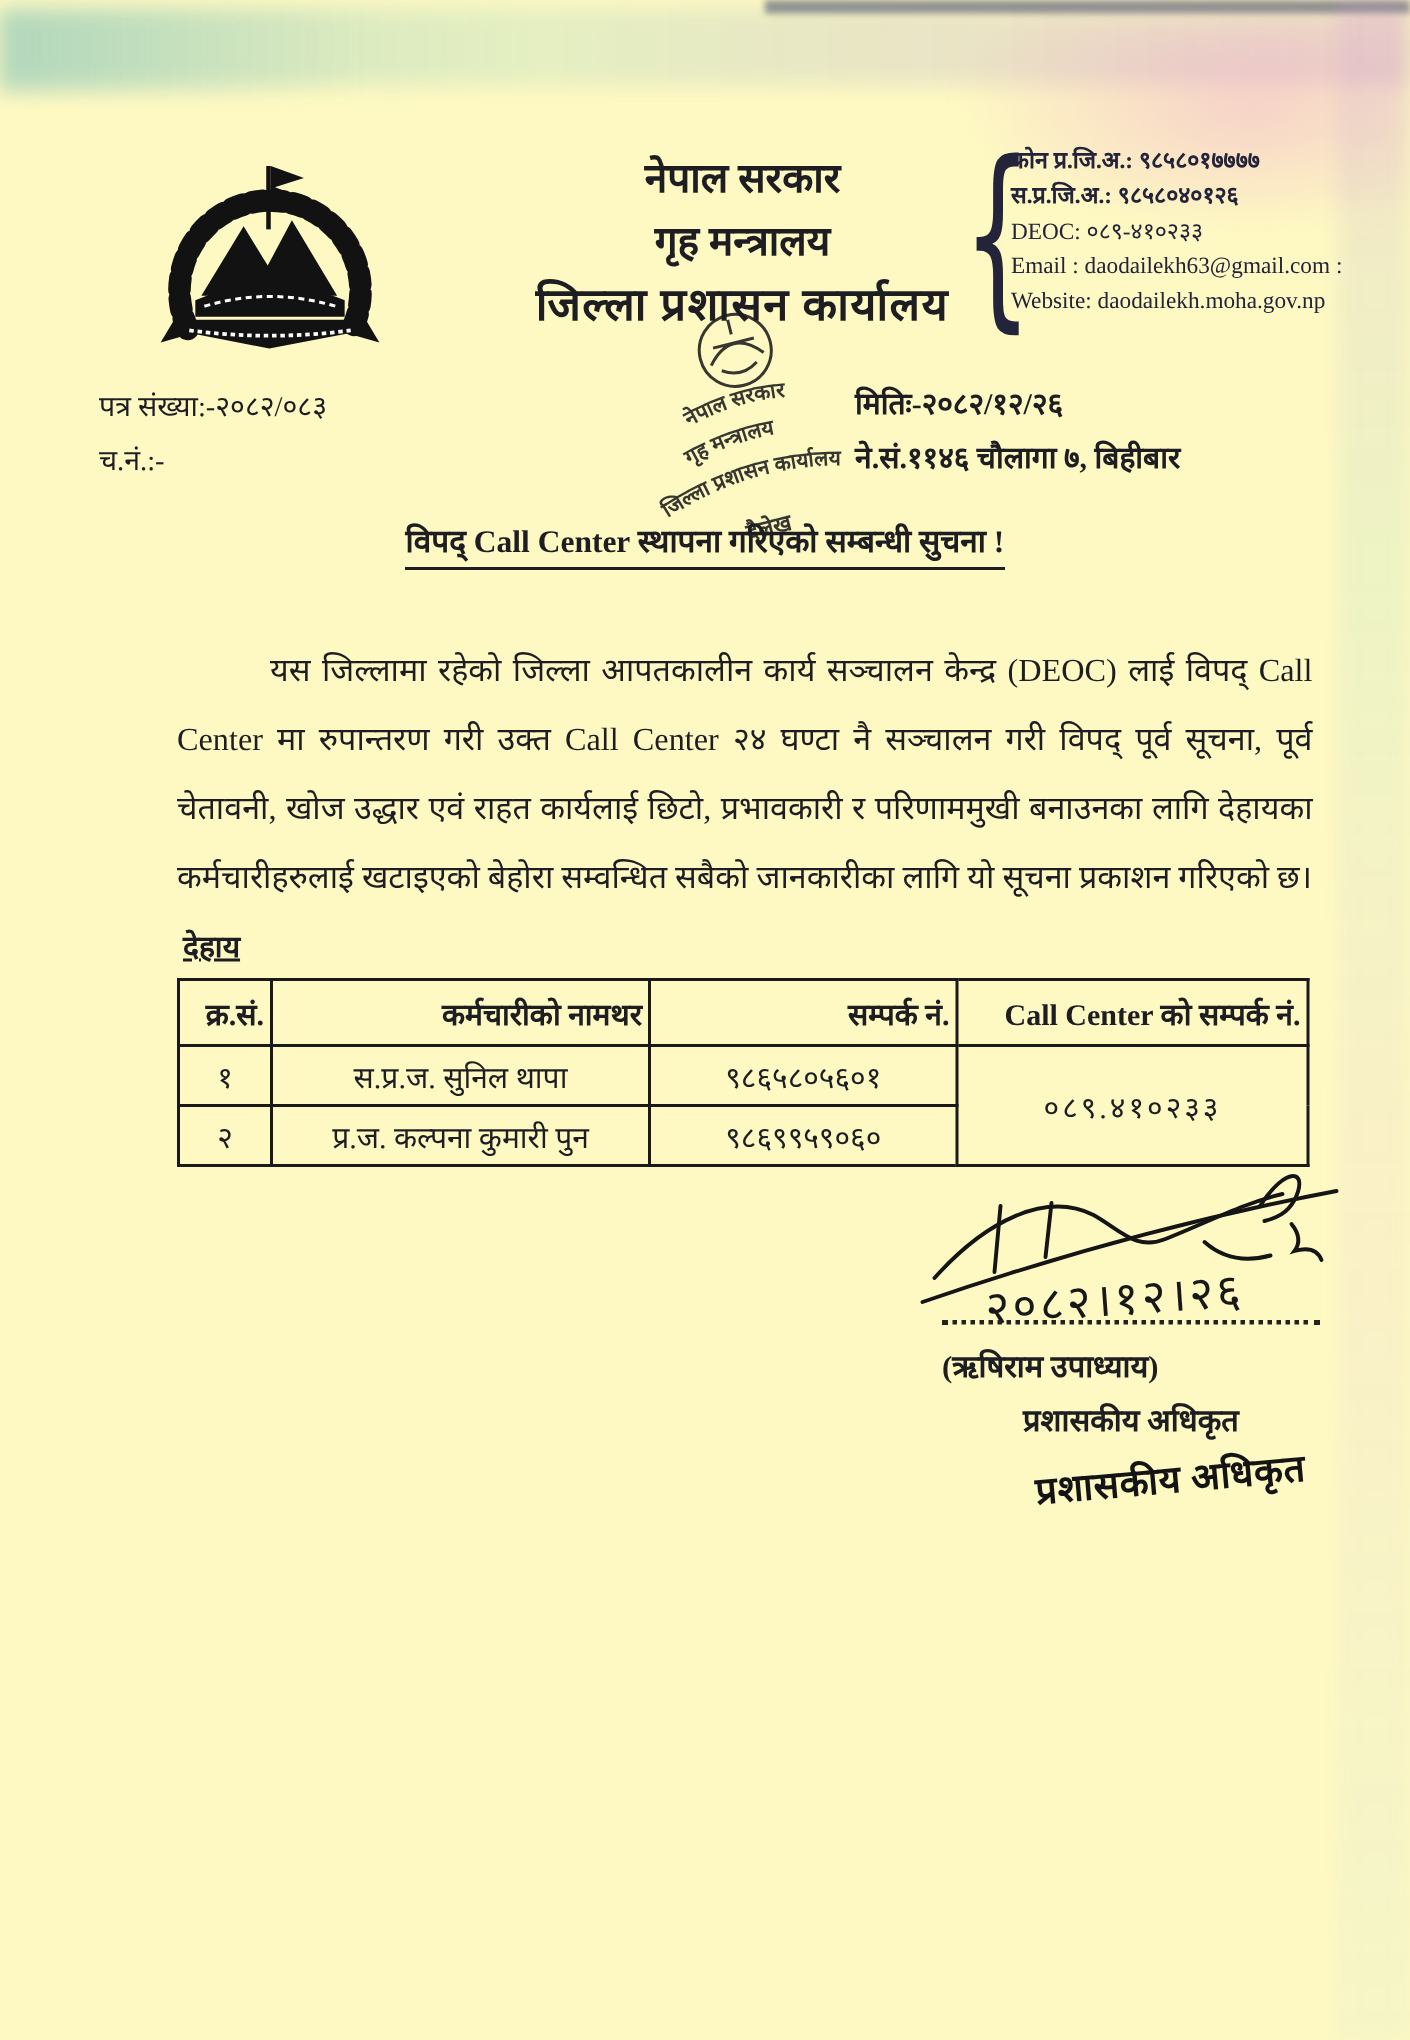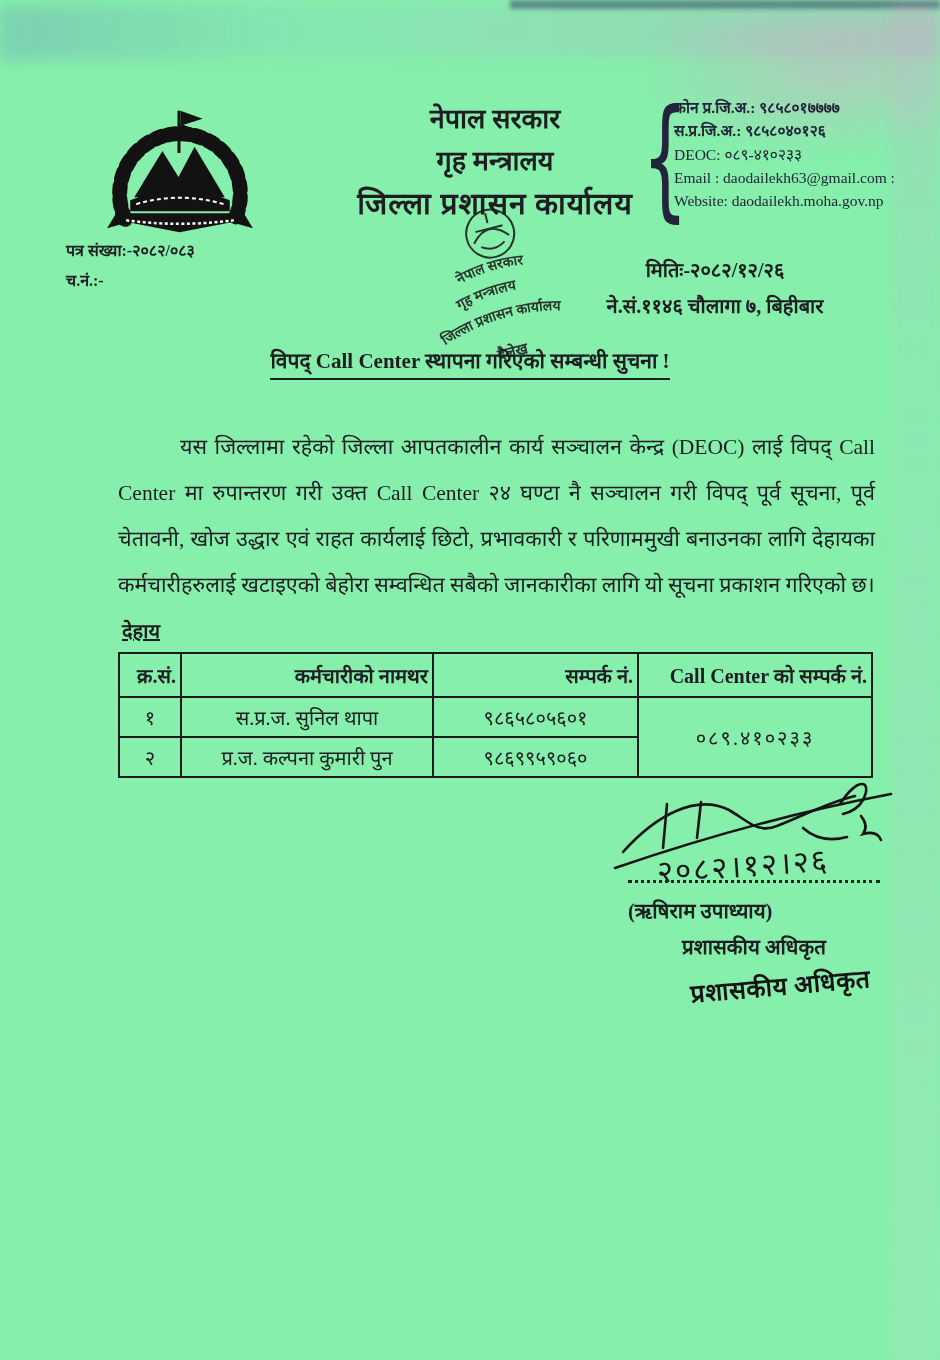--- a/index.html
+++ b/index.html
@@ -1,20 +1,20 @@
 <!DOCTYPE html>
 <html><head>
 <meta charset="utf-8">
 <style>
   html,body{margin:0;padding:0;background:#e8e8e8;}
   .page{
     position:relative;
     width:940px;height:1360px;
     margin:0 auto;
-    background:#86efac;
+    background:#fef9c3;
     overflow:hidden;
     font-family:"Liberation Serif","DejaVu Sans",serif;
     color:#1d1d22;
   }
   
   .tint{position:absolute;pointer-events:none;}
   .tint-top-dark{top:0;right:0;width:430px;height:9px;background:rgba(45,55,95,.5);filter:blur(2px);}
   .tint-top-band{top:5px;left:0;width:100%;height:52px;
     background:linear-gradient(90deg,rgba(110,185,180,.35),rgba(140,205,190,.22) 38%,rgba(175,165,205,.25) 68%,rgba(200,150,200,.3));
     filter:blur(7px);}
@@ -35,22 +35,22 @@
   .head-center .min{font-size:27px;font-weight:bold;margin-bottom:14px;}
   .head-center .off{font-size:30px;font-weight:bold;letter-spacing:1px;}
 
   .contact{position:absolute;left:648px;top:96px;width:275px;}
   .contact .brace{position:absolute;left:-6px;top:-16px;font-size:132px;font-weight:normal;
     transform:scaleX(.55);transform-origin:left center;color:#23233a;font-family:"DejaVu Sans",sans-serif;}
   .contact .lines{margin-left:26px;font-size:15.5px;line-height:1.5;color:#23233a;font-weight:bold;}
   .contact .lines .latin{font-weight:normal;font-family:"Liberation Serif",serif;}
 
   
-  .ref-block{position:absolute;left:66px;top:236px;font-size:16px;line-height:1.9;font-weight:bold;}
-  .date-block{position:absolute;left:570px;top:252px;width:290px;text-align:center;font-size:20px;line-height:1.8;font-weight:bold;}
+  .ref-block{position:absolute;left:66px;top:254px;font-size:19px;line-height:1.9;font-weight:normal;}
+  .date-block{position:absolute;left:570px;top:252px;width:290px;text-align:left;font-size:20px;line-height:1.8;font-weight:bold;}
 
   
   .mid-stamp{position:absolute;left:398px;top:205px;width:210px;height:160px;transform:rotate(-14deg);opacity:.88;}
 
   
   .subject{position:absolute;left:0;top:346px;width:100%;text-align:center;}
   .subject span{font-size:21px;font-weight:bold;border-bottom:2px solid #1d1d22;padding-bottom:5px;}
 
   
   .body-par{position:absolute;left:118px;top:424px;width:757px;

